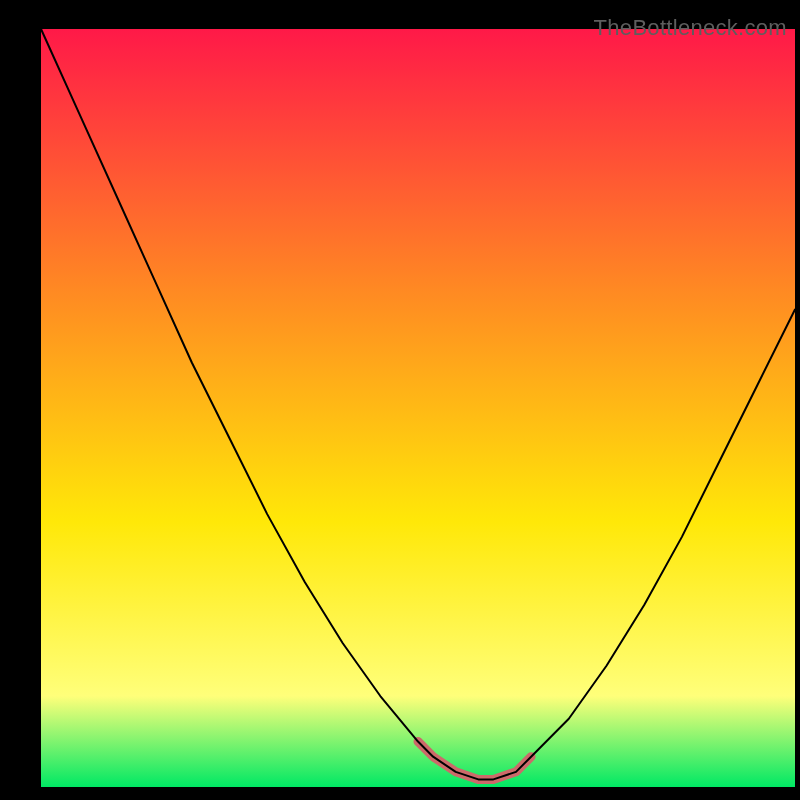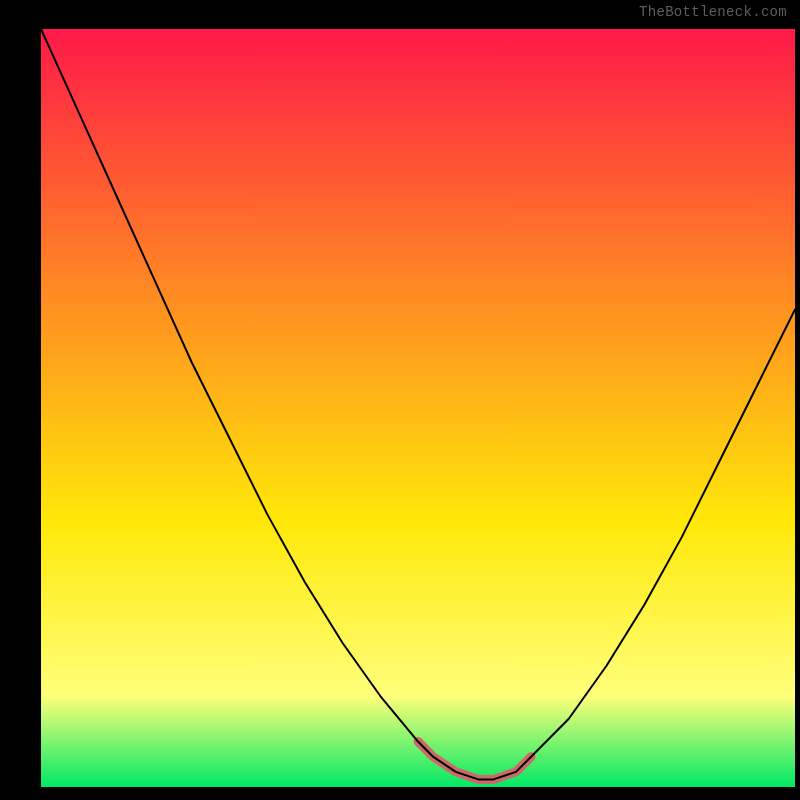--- a/index.html
+++ b/index.html
@@ -12,24 +12,24 @@
   }
   .canvas {
     position: absolute;
     top: 0;
     left: 0;
     width: 800px;
     height: 800px;
   }
   .watermark {
     position: absolute;
-    top: 4px;
+    top: 15px;
     right: 13px;
-    font-family: Liberation Mono, monospace;
-    font-size: 14px;
+    font-family: Liberation Sans, sans-serif;
+    font-size: 22px;
     font-weight: 500;
     color: #5e5e5e;
     letter-spacing: 0.3px;
   }
 </style>
 </head>
 <body>
 
 <svg class="canvas" viewBox="0 0 800 800">
   <defs>

